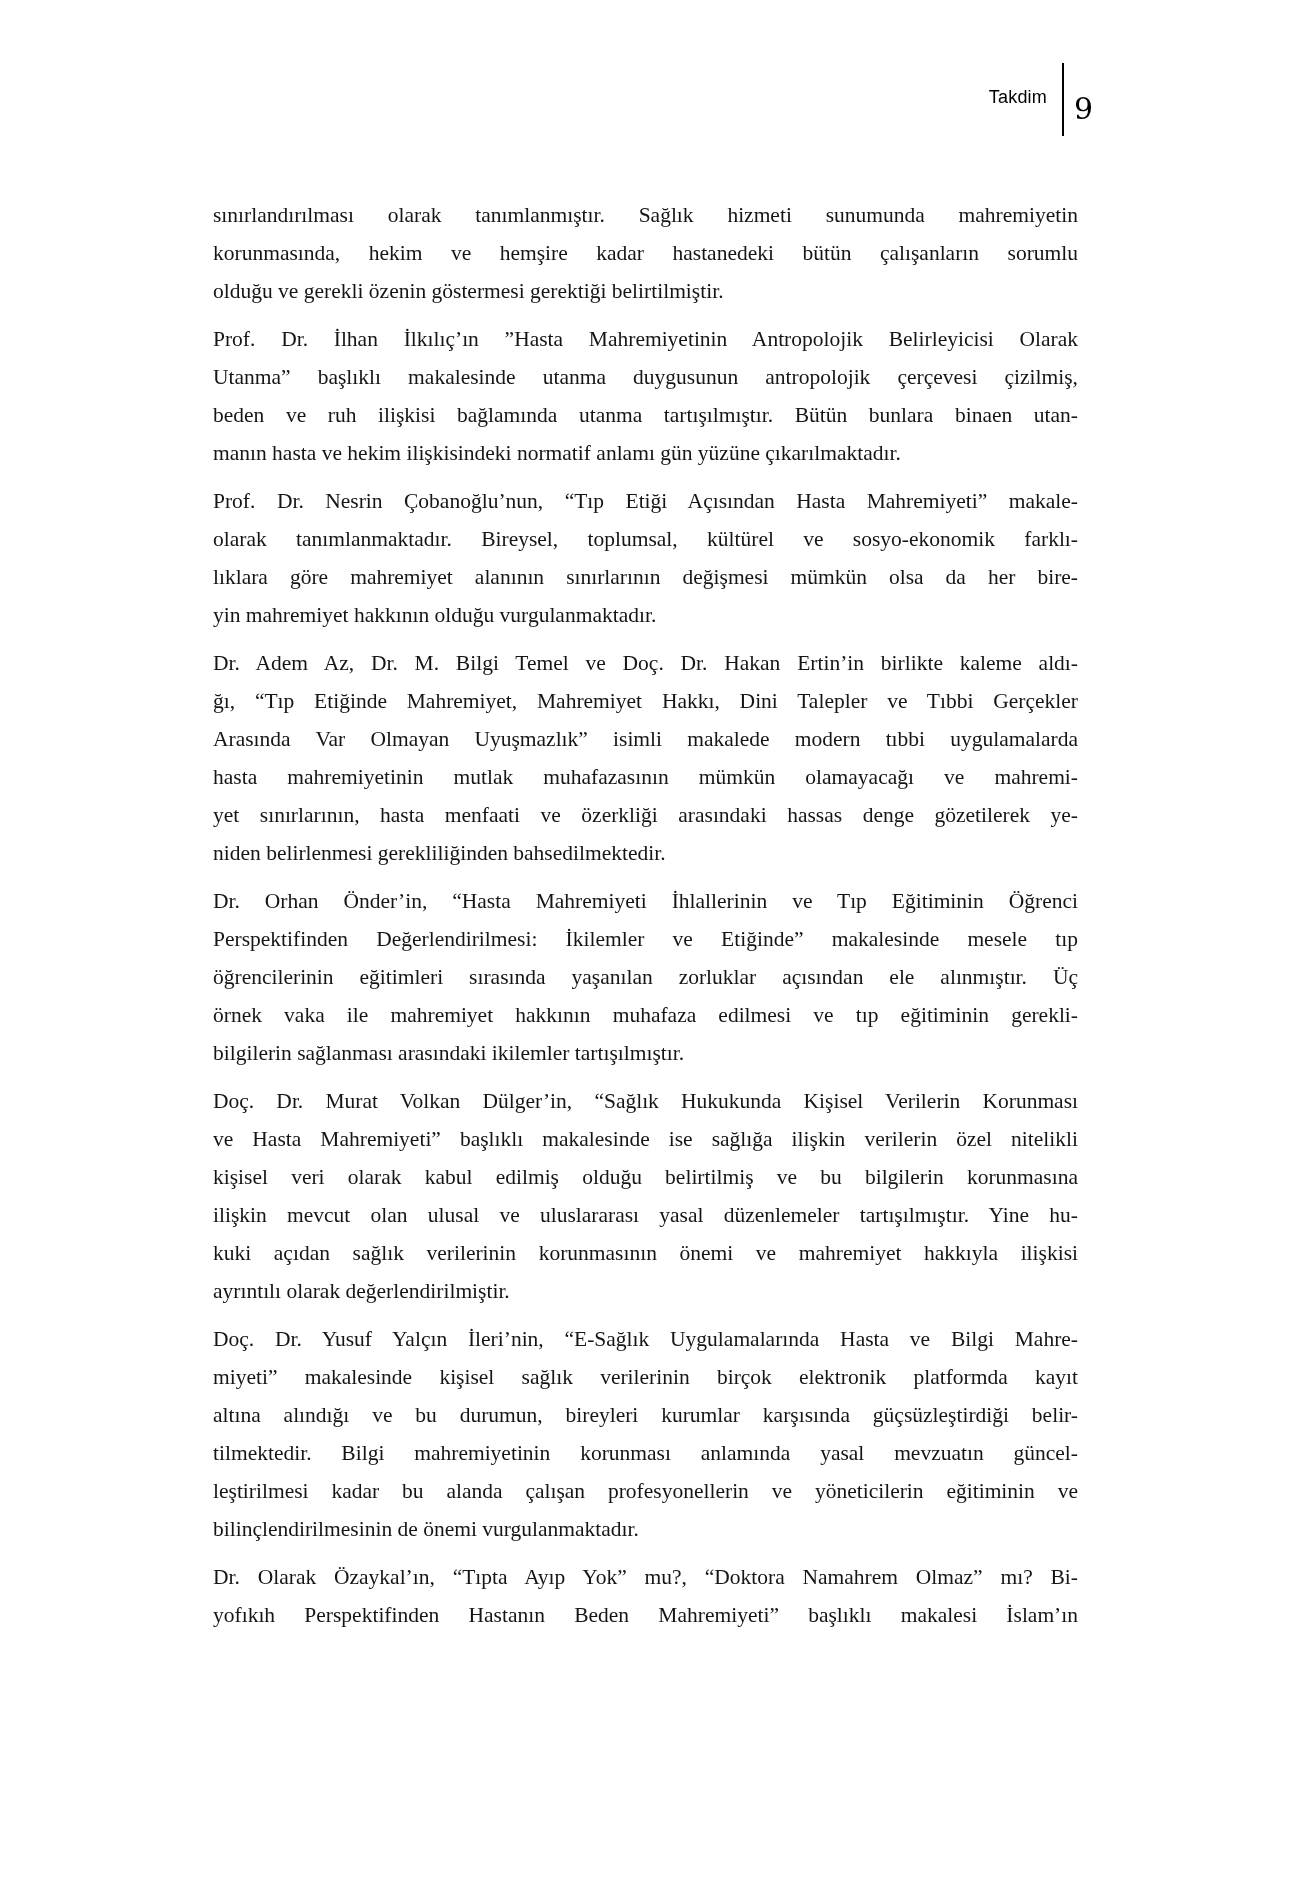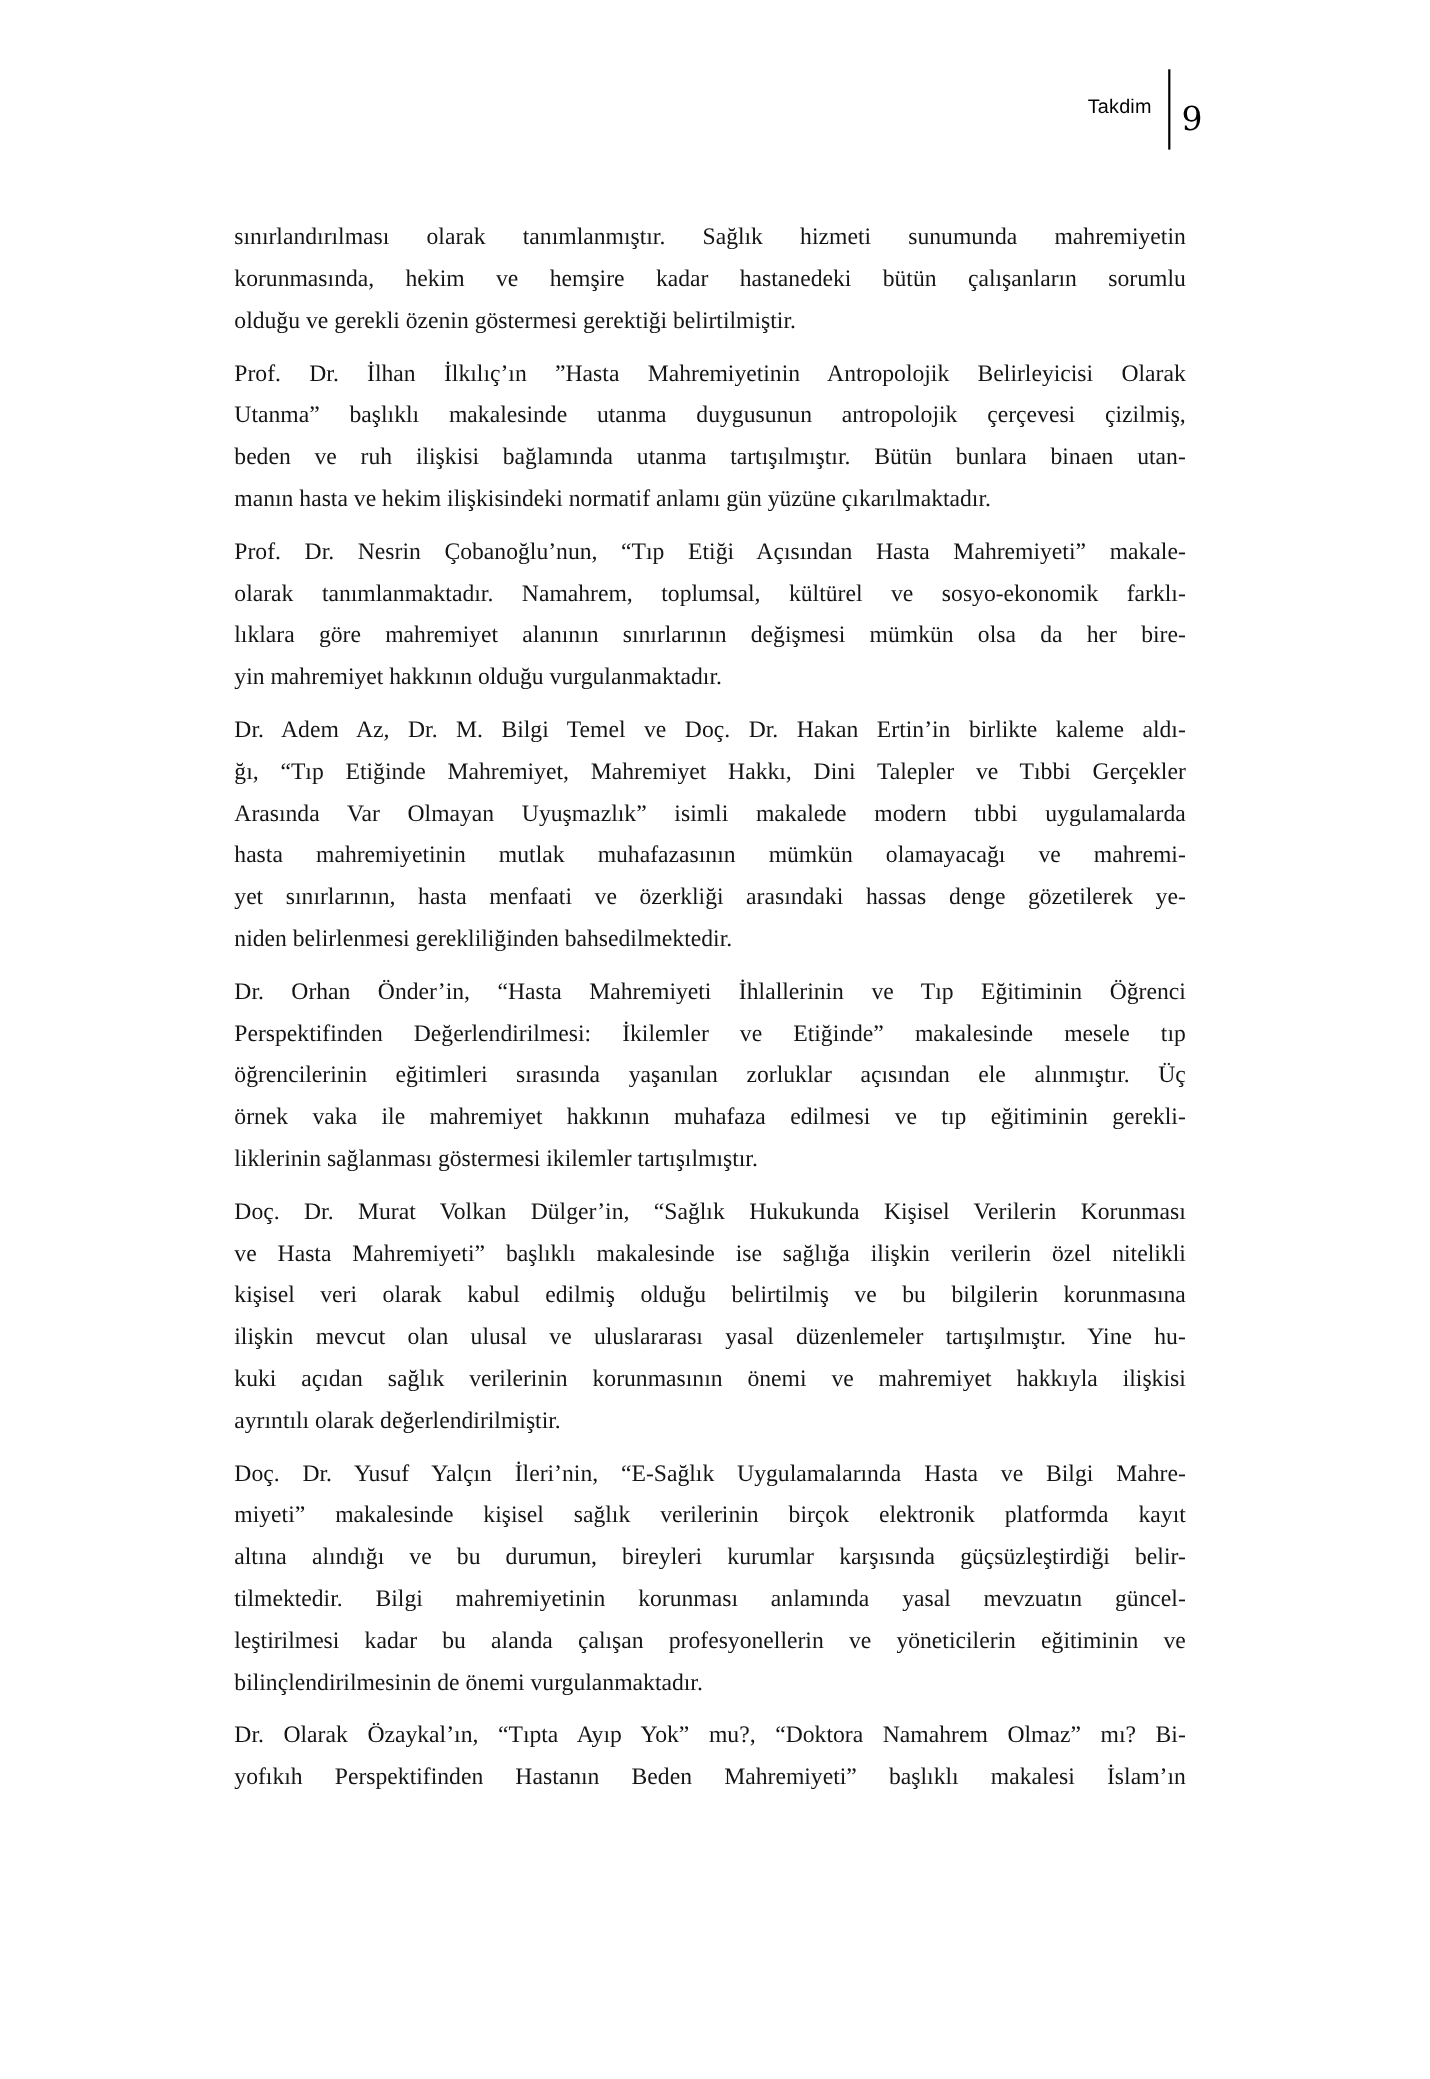--- a/index.html
+++ b/index.html
@@ -74,38 +74,38 @@
         <div class="line line-last">olduğu ve gerekli özenin göstermesi gerektiği belirtilmiştir.</div>
       </div>
       <div class="paragraph">
         <div class="line">Prof. Dr. İlhan İlkılıç’ın ”Hasta Mahremiyetinin Antropolojik Belirleyicisi Olarak</div>
         <div class="line">Utanma” başlıklı makalesinde utanma duygusunun antropolojik çerçevesi çizilmiş,</div>
         <div class="line">beden ve ruh ilişkisi bağlamında utanma tartışılmıştır. Bütün bunlara binaen utan-</div>
         <div class="line line-last">manın hasta ve hekim ilişkisindeki normatif anlamı gün yüzüne çıkarılmaktadır.</div>
       </div>
       <div class="paragraph">
         <div class="line">Prof. Dr. Nesrin Çobanoğlu’nun, “Tıp Etiği Açısından Hasta Mahremiyeti” makale-</div>
-        <div class="line">olarak tanımlanmaktadır. Namahrem, toplumsal, kültürel ve sosyo-ekonomik farklı-</div>
+        <div class="line">olarak tanımlanmaktadır. Bireysel, toplumsal, kültürel ve sosyo-ekonomik farklı-</div>
         <div class="line">lıklara göre mahremiyet alanının sınırlarının değişmesi mümkün olsa da her bire-</div>
         <div class="line line-last">yin mahremiyet hakkının olduğu vurgulanmaktadır.</div>
       </div>
       <div class="paragraph">
         <div class="line">Dr. Adem Az, Dr. M. Bilgi Temel ve Doç. Dr. Hakan Ertin’in birlikte kaleme aldı-</div>
         <div class="line">ğı, “Tıp Etiğinde Mahremiyet, Mahremiyet Hakkı, Dini Talepler ve Tıbbi Gerçekler</div>
         <div class="line">Arasında Var Olmayan Uyuşmazlık” isimli makalede modern tıbbi uygulamalarda</div>
         <div class="line">hasta mahremiyetinin mutlak muhafazasının mümkün olamayacağı ve mahremi-</div>
         <div class="line">yet sınırlarının, hasta menfaati ve özerkliği arasındaki hassas denge gözetilerek ye-</div>
         <div class="line line-last">niden belirlenmesi gerekliliğinden bahsedilmektedir.</div>
       </div>
       <div class="paragraph">
         <div class="line">Dr. Orhan Önder’in, “Hasta Mahremiyeti İhlallerinin ve Tıp Eğitiminin Öğrenci</div>
         <div class="line">Perspektifinden Değerlendirilmesi: İkilemler ve Etiğinde” makalesinde mesele tıp</div>
         <div class="line">öğrencilerinin eğitimleri sırasında yaşanılan zorluklar açısından ele alınmıştır. Üç</div>
         <div class="line">örnek vaka ile mahremiyet hakkının muhafaza edilmesi ve tıp eğitiminin gerekli-</div>
-        <div class="line line-last">liklerinin sağlanması göstermesi ikilemler tartışılmıştır.</div>
+        <div class="line line-last">bilgilerin sağlanması arasındaki ikilemler tartışılmıştır.</div>
       </div>
       <div class="paragraph">
         <div class="line">Doç. Dr. Murat Volkan Dülger’in, “Sağlık Hukukunda Kişisel Verilerin Korunması</div>
         <div class="line">ve Hasta Mahremiyeti” başlıklı makalesinde ise sağlığa ilişkin verilerin özel nitelikli</div>
         <div class="line">kişisel veri olarak kabul edilmiş olduğu belirtilmiş ve bu bilgilerin korunmasına</div>
         <div class="line">ilişkin mevcut olan ulusal ve uluslararası yasal düzenlemeler tartışılmıştır. Yine hu-</div>
         <div class="line">kuki açıdan sağlık verilerinin korunmasının önemi ve mahremiyet hakkıyla ilişkisi</div>
         <div class="line line-last">ayrıntılı olarak değerlendirilmiştir.</div>
       </div>
       <div class="paragraph">

